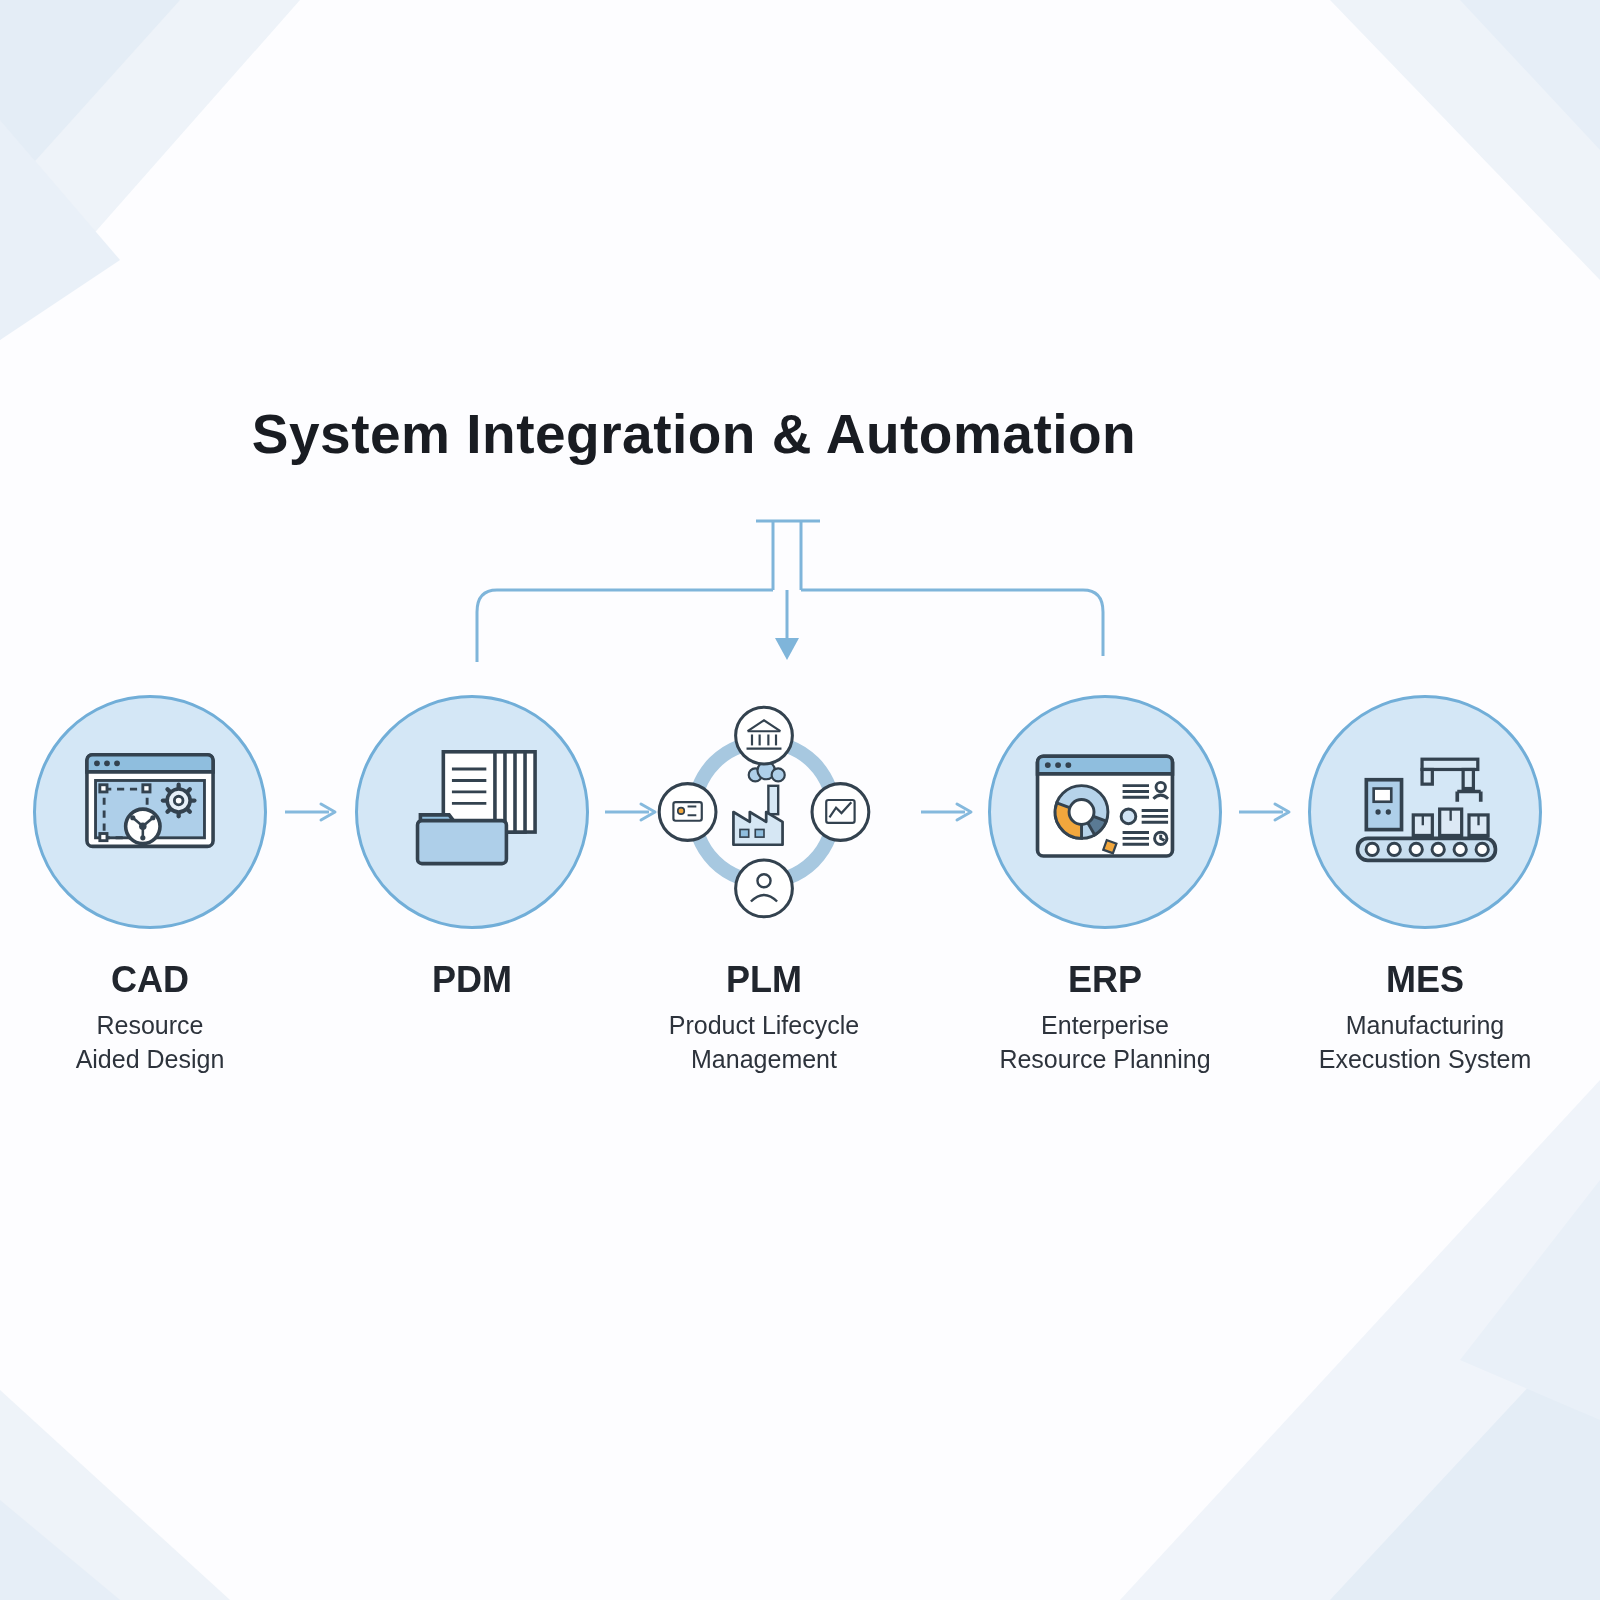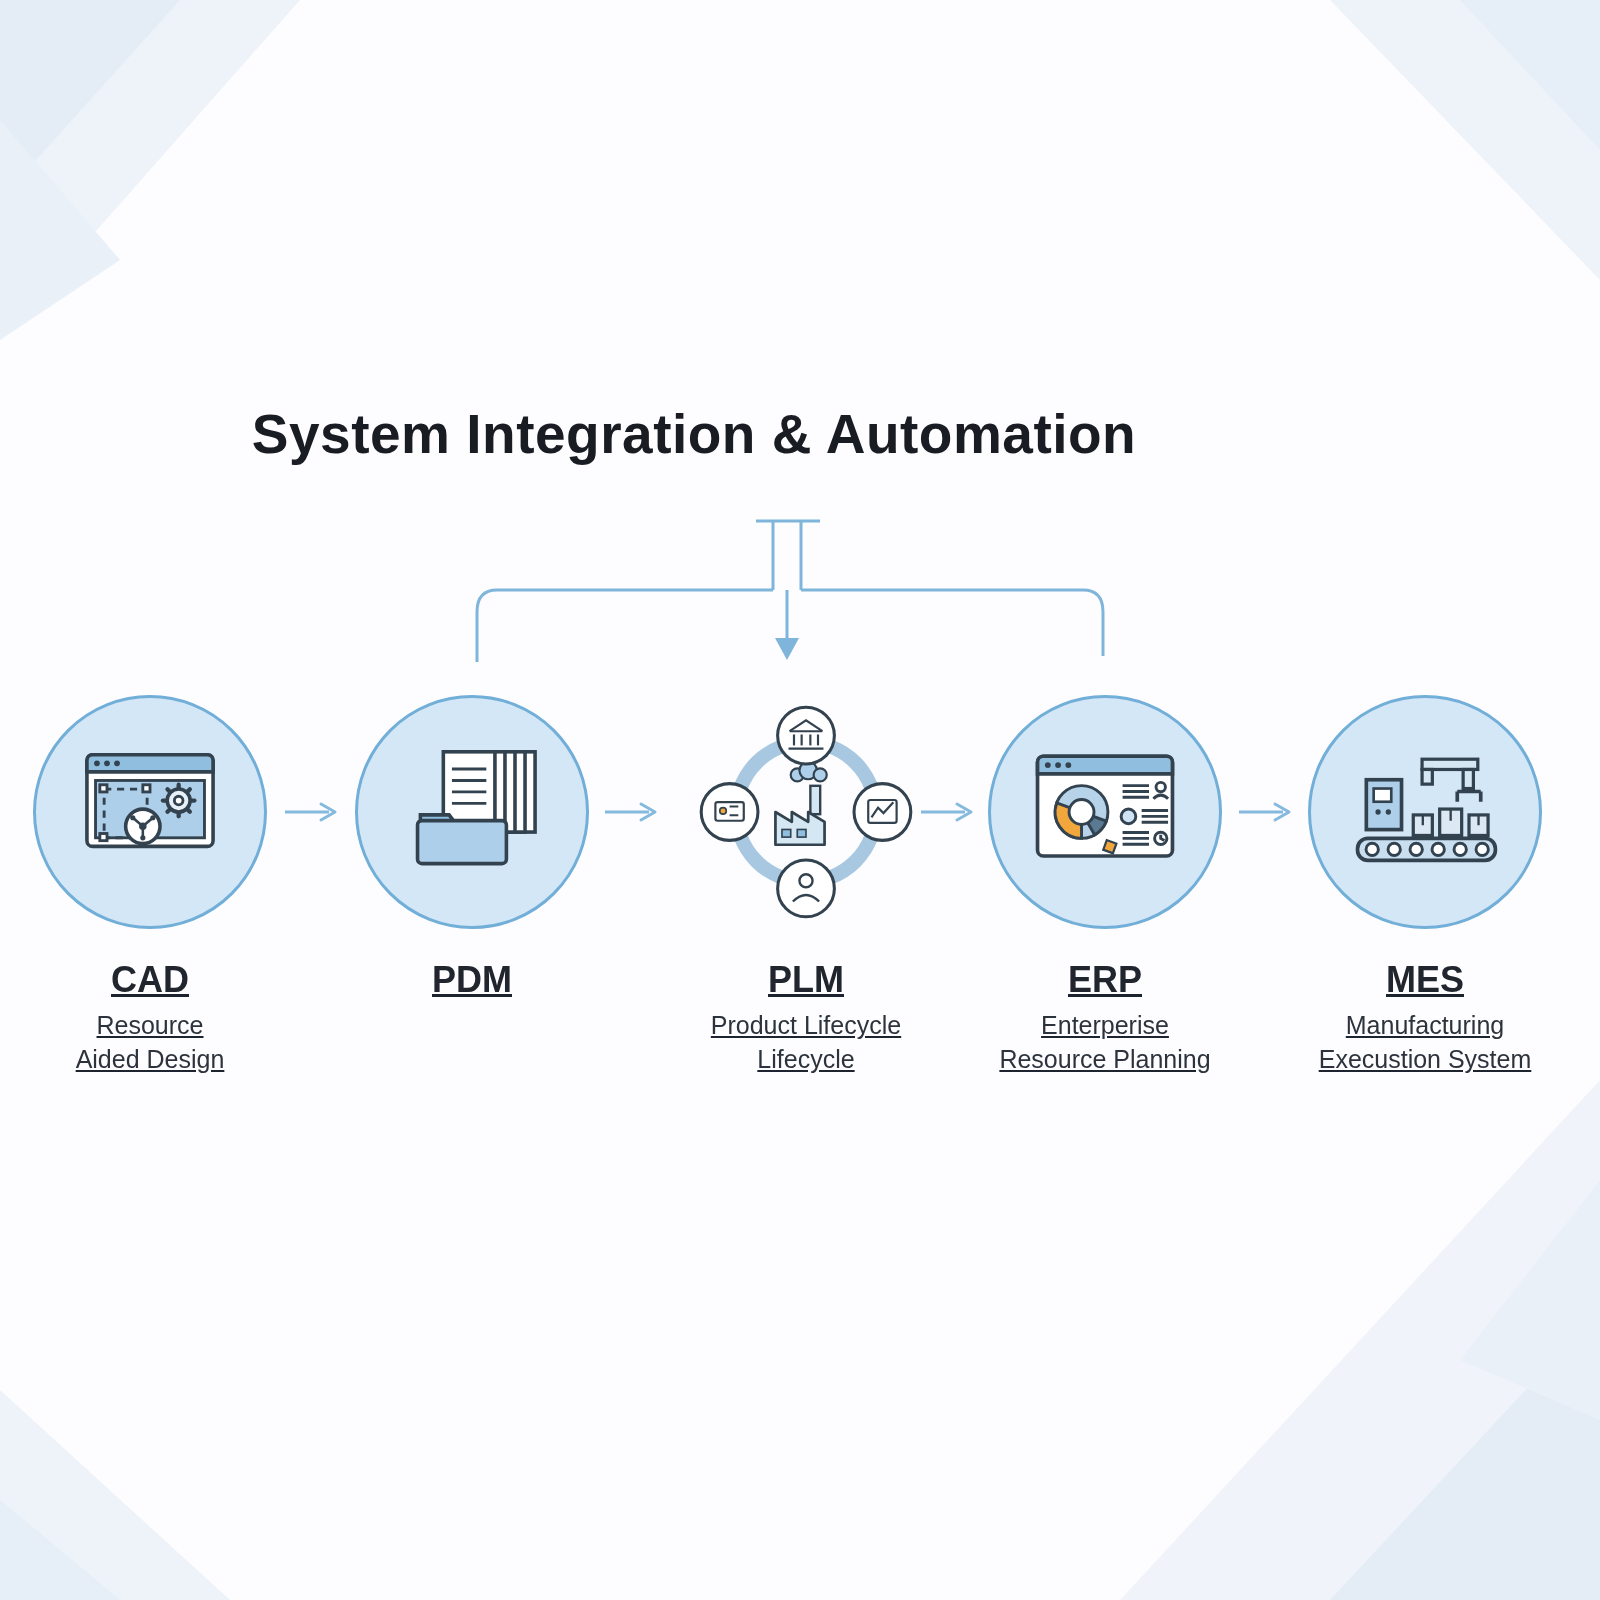--- a/index.html
+++ b/index.html
@@ -8,35 +8,35 @@
     background:#fdfdff;
     font-family:"Liberation Sans","DejaVu Sans",sans-serif;
     color:#1d2430;
   }
   .bg-svg, .overlay-svg{position:absolute;left:0;top:0;pointer-events:none;}
   .title{
     position:absolute;top:402px;left:0;width:1388px;
     text-align:center;font-size:55px;font-weight:700;color:#191c22;
     letter-spacing:.5px;
   }
-  .node{position:absolute;top:695px;width:300px;text-align:center;text-decoration:underline;}
+  .node{position:absolute;top:695px;width:300px;text-align:center;}
   .node .circle{
     width:228px;height:228px;border-radius:50%;margin:0 auto;
     background:#d4e7f6;border:3px solid #71aed8;
     display:flex;align-items:center;justify-content:center;
   }
   .node .circle.no-bg{
     background:transparent;border:none;width:262px;height:262px;margin-top:-14px;
   }
   .acronym{margin-top:30px;font-size:36px;font-weight:700;color:#21262e;}
   .subtitle{margin-top:8px;font-size:25px;font-weight:500;color:#2d333c;line-height:1.35;}
   .subtitle div{white-space:nowrap;}
   .node-cad{left:0px;}
   .node-pdm{left:322px;}
-  .node-plm{left:656px;}
+  .node-plm{left:614px;}
   .node-erp{left:955px;}
   .node-mes{left:1275px;}
   .node-plm .acronym{margin-top:16px;}
   .flow-arrow{position:absolute;top:800px;}
   .fa-1{left:283px;} .fa-2{left:603px;} .fa-3{left:919px;} .fa-4{left:1237px;}
 </style>
 </head>
 <body>
 
 <svg class="bg-svg" width="1600" height="1600" viewBox="0 0 1600 1600">
@@ -202,21 +202,21 @@
       <circle cx="120" cy="190" r="26" fill="#ffffff" stroke="#33424f" stroke-width="2.8"></circle>
       <g stroke="#33424f" stroke-width="2.2" fill="none">
         <circle cx="120" cy="183" r="6"></circle>
         <path d="M108,202 Q120,190 132,202"></path>
       </g>
     </svg>
   </div>
   <div class="acronym">PLM</div>
   <div class="subtitle">
     <div>Product Lifecycle</div>
-    <div>Lifecycle</div>
+    <div>Management</div>
   </div>
 </div>
 
 <svg class="flow-arrow fa-3" width="56" height="24" viewBox="0 0 56 24">
   <path d="M2,12 H46" stroke="#85b9dd" stroke-width="3" fill="none"></path>
   <path d="M38,4 L52,12 L38,20" stroke="#85b9dd" stroke-width="3" fill="none" stroke-linecap="round" stroke-linejoin="round"></path>
 </svg>
 
 <div class="node node-erp">
   <div class="circle">

